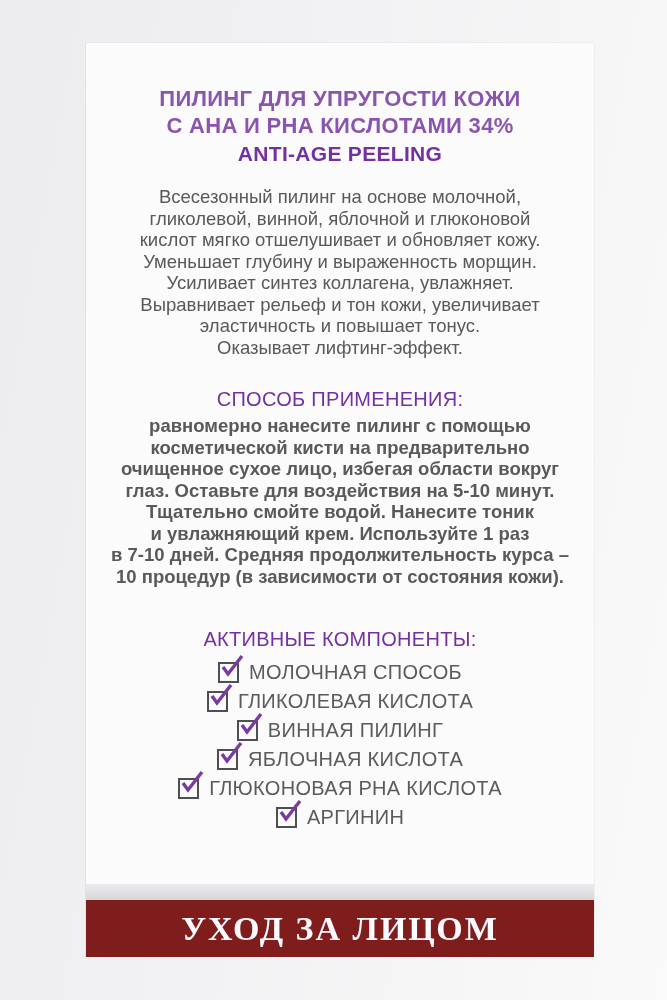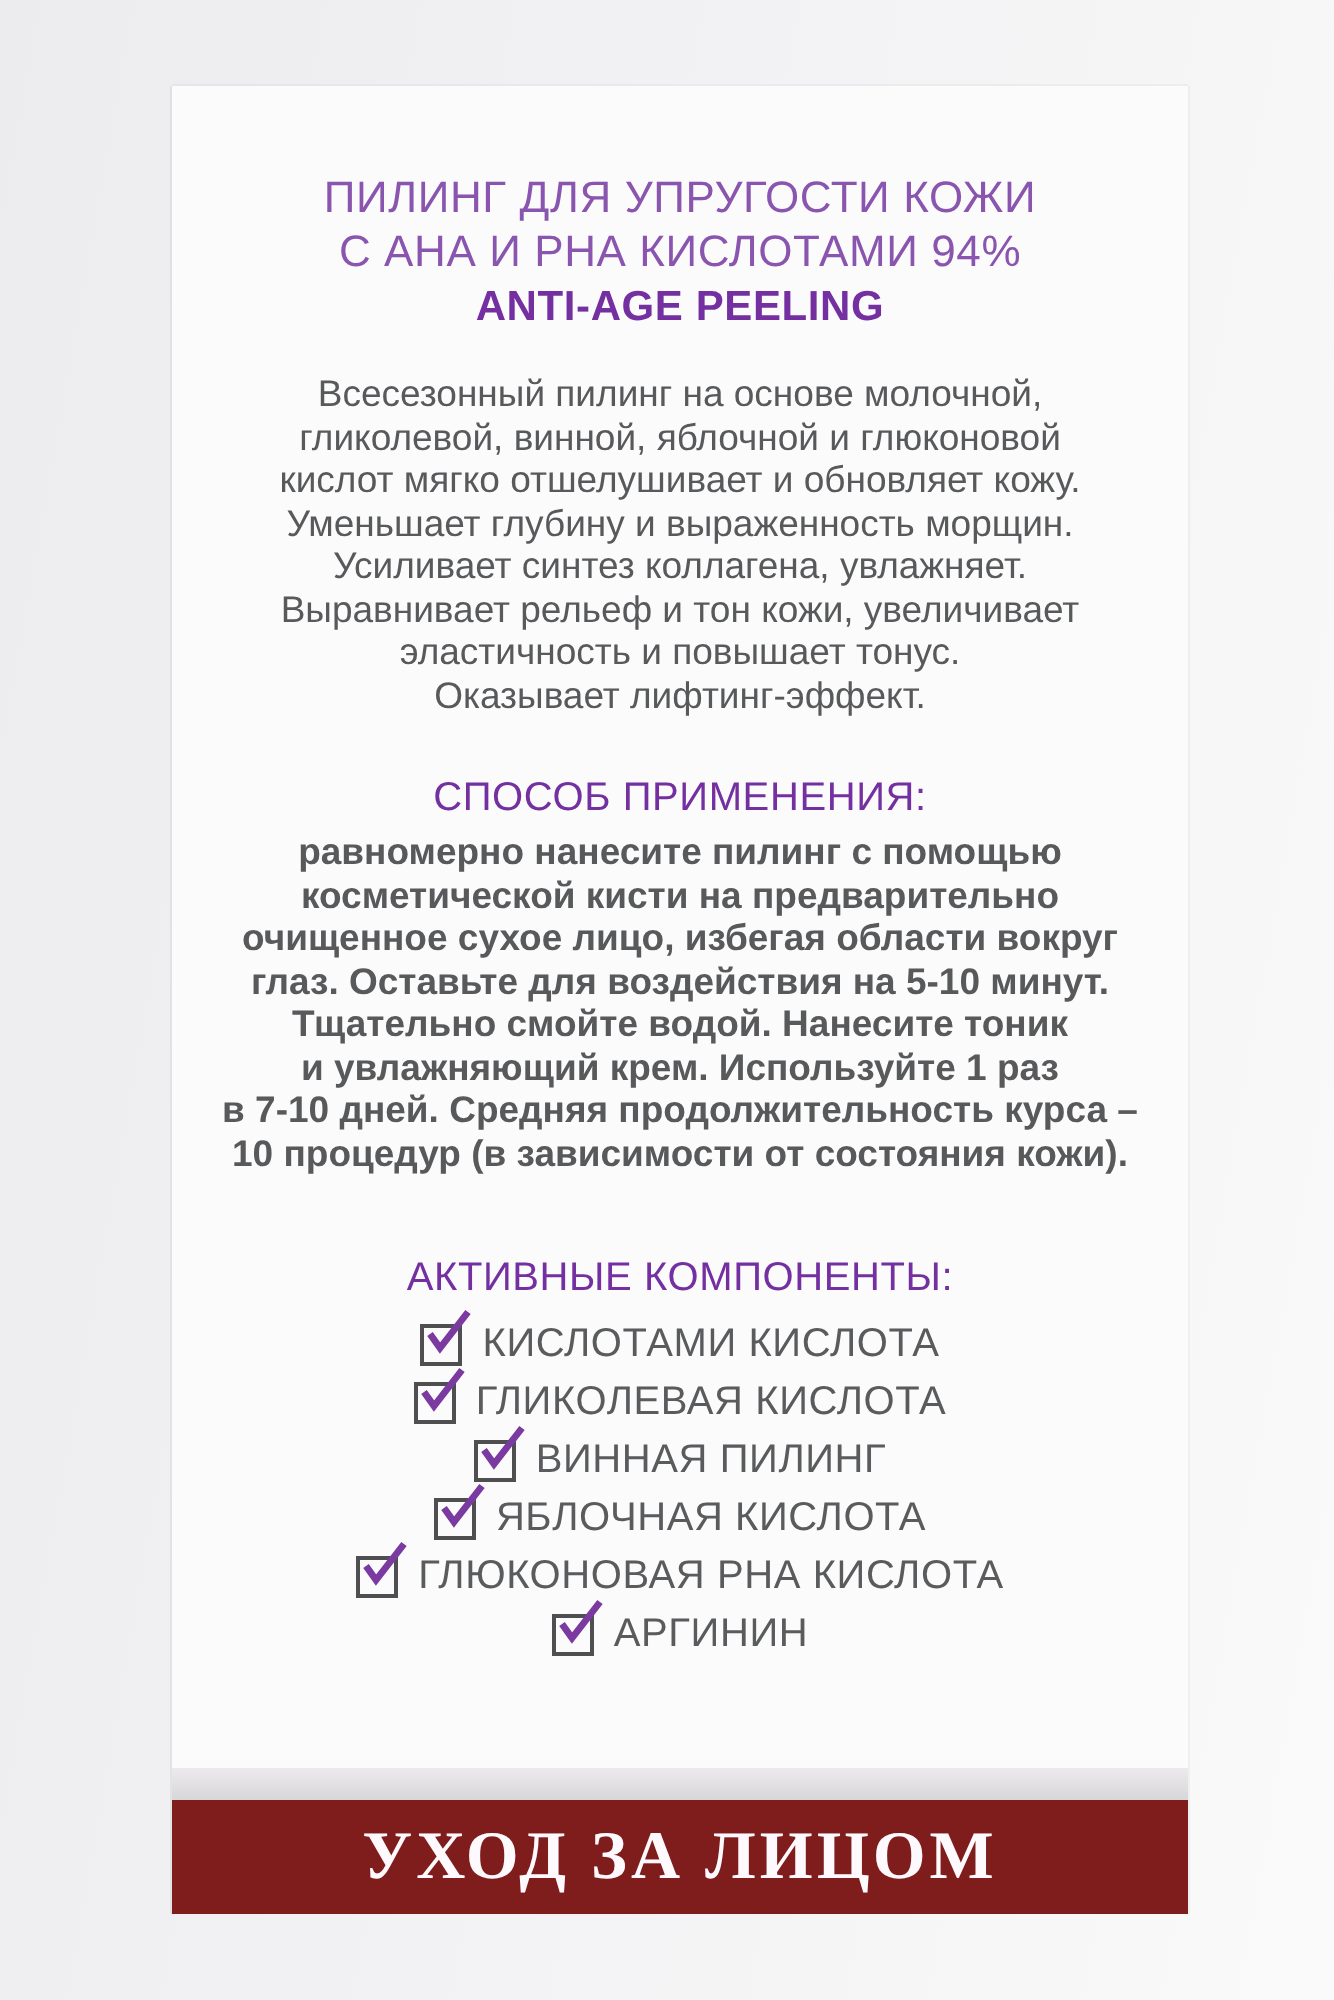--- a/index.html
+++ b/index.html
@@ -29,21 +29,21 @@
     top: 0;
     width: 100%;
     text-align: center;
     padding-top: 42px;
     box-sizing: border-box;
   }
   .title {
     margin: 0;
     font-size: 22px;
     line-height: 27px;
-    font-weight: normal;
+    font-weight: bold;
     color: #8a55ae;
     letter-spacing: 0.3px;
   }
   .title .line { display: block; }
   .subtitle {
     margin: 2px 0 0 0;
     font-size: 21px;
     line-height: 25px;
     font-weight: bold;
     color: #7430a0;
@@ -127,21 +127,21 @@
   }
 </style>
 </head>
 <body>
 
 <div class="package">
   <div class="content">
 
     <h1 class="title">
       <span class="line">ПИЛИНГ ДЛЯ УПРУГОСТИ КОЖИ</span>
-      <span class="line">С АНА И РНА КИСЛОТАМИ 94%</span>
+      <span class="line">С АНА И РНА КИСЛОТАМИ 34%</span>
     </h1>
     <div class="subtitle">ANTI-AGE PEELING</div>
 
     <div class="body-text">Всесезонный пилинг на основе молочной,
 гликолевой, винной, яблочной и глюконовой
 кислот мягко отшелушивает и обновляет кожу.
 Уменьшает глубину и выраженность морщин.
 Усиливает синтез коллагена, увлажняет.
 Выравнивает рельеф и тон кожи, увеличивает
 эластичность и повышает тонус.
@@ -160,21 +160,21 @@
     <div class="section-heading components-heading">АКТИВНЫЕ КОМПОНЕНТЫ:</div>
 
     <div class="components-list">
 
       <div class="component-item">
         <span class="checkbox">
             <svg width="28" height="28" viewBox="0 0 28 28">
               <path d="M4 13 L9 20 L23 2" fill="none" stroke="#7b3aa0" stroke-width="3.4" stroke-linecap="butt" stroke-linejoin="miter"></path>
             </svg>
           </span>
-        <span class="component-label">КИСЛОТАМИ КИСЛОТА</span>
+        <span class="component-label">МОЛОЧНАЯ СПОСОБ</span>
       </div>
 
       <div class="component-item">
         <span class="checkbox">
             <svg width="28" height="28" viewBox="0 0 28 28">
               <path d="M4 13 L9 20 L23 2" fill="none" stroke="#7b3aa0" stroke-width="3.4" stroke-linecap="butt" stroke-linejoin="miter"></path>
             </svg>
           </span>
         <span class="component-label">ГЛИКОЛЕВАЯ КИСЛОТА</span>
       </div>

